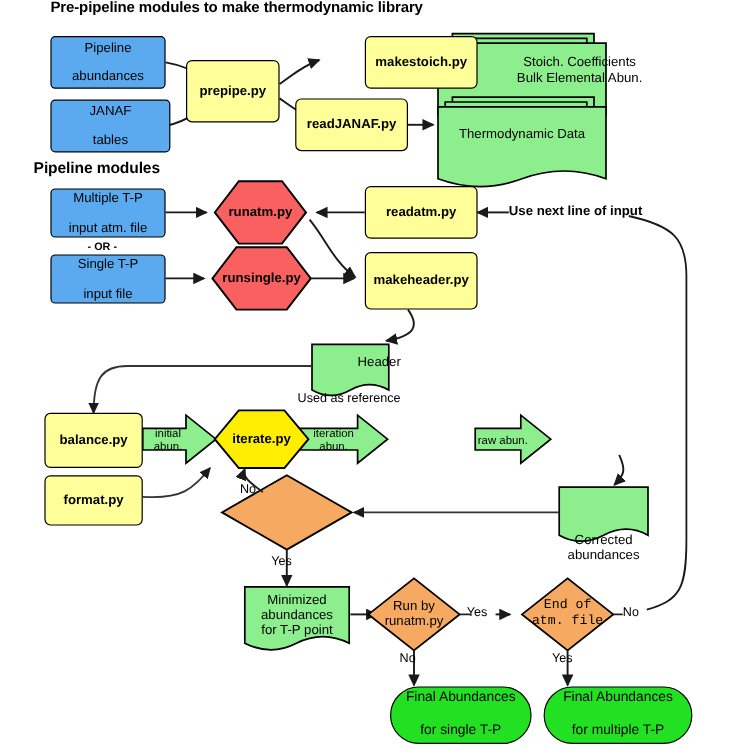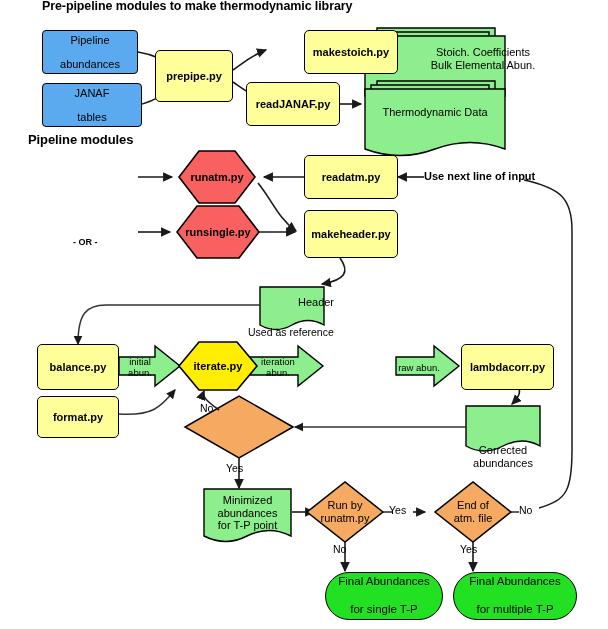--- a/index.html
+++ b/index.html
@@ -39,21 +39,21 @@
   .term{
     background:#22e022;border:1.6px solid #000;border-radius:26px;
     font-size:11.5px;line-height:1.2;
   }
   
   .blab{position:absolute;z-index:7;font-size:9.5px;display:flex;align-items:center;justify-content:center;
      text-align:center;pointer-events:none;}
   
   .ftext{position:absolute;font-size:10.5px;z-index:8;white-space:nowrap;}
   .ftext.bold{font-weight:bold;font-size:11px;}
-  .ftext.tiny{font-size:9px;font-weight:bold;margin-top:37px;}
+  .ftext.tiny{font-size:9px;font-weight:bold;}
 </style>
 </head>
 <body>
 
 <div id="stage">
 
   <svg id="wires" viewBox="0 0 608 629" xmlns="http://www.w3.org/2000/svg">
     <defs>
       <marker id="ah" markerWidth="7" markerHeight="7" refX="5.6" refY="3" orient="auto">
         <path d="M0,0 L6.4,3 L0,6 z" fill="#1a1a1a"></path>
@@ -197,21 +197,33 @@
   <div class="doclabel" style="left:365px;top:36px;width:140px;height:46px;padding-left:48px;">
     <span>
       <span>Stoich. Coefficients</span><br>
       <span>Bulk Elemental Abun.</span>
     </span>
   </div>
   <div class="doclabel" style="left:365px;top:89px;width:140px;height:46px;">
     <span>Thermodynamic Data</span>
   </div>
 
+  <div class="node card" style="left:42px;top:157px;width:96px;height:41px;">
+    <span>
+      <span>Multiple T-P</span><br>
+      <span>input atm. file</span>
+    </span>
+  </div>
   <div class="ftext tiny" style="left:73px;top:200px;">- OR -</div>
+  <div class="node card" style="left:42px;top:212px;width:96px;height:41px;">
+    <span>
+      <span>Single T-P</span><br>
+      <span>input file</span>
+    </span>
+  </div>
 
   <div class="hexlabel" style="left:159px;top:151px;width:116px;height:52px;">
     <span>runatm.py</span>
   </div>
   <div class="hexlabel" style="left:157px;top:206px;width:122px;height:52px;">
     <span>runsingle.py</span>
   </div>
 
   <div class="node proc" style="left:304px;top:155px;width:94px;height:44px;">
     <span>readatm.py</span>
@@ -225,23 +237,20 @@
   <div class="doclabel" style="left:260px;top:289px;width:64px;height:26px;padding-left:24px;">
     <span>Header</span>
   </div>
   <div class="ftext" style="left:248px;top:326px;">Used as reference</div>
 
   <div class="node proc" style="left:37px;top:344px;width:82px;height:46px;">
     <span>balance.py</span>
   </div>
   <div class="hexlabel" style="left:159px;top:342px;width:118px;height:48px;">
     <span>iterate.py</span>
-  </div>
-  <div class="node proc" style="left:461px;top:344px;width:93px;height:46px;">
-    <span>lambdacorr.py</span>
   </div>
   <div class="node proc" style="left:37px;top:396px;width:82px;height:42px;">
     <span>format.py</span>
   </div>
 
   <div class="blab" style="left:119px;top:357px;width:42px;height:20px;">
     <span>initial abun.</span>
   </div>
   <div class="blab" style="left:250px;top:357px;width:56px;height:20px;">
     <span>iteration abun.</span>
@@ -270,21 +279,21 @@
 
   <div class="dialabel" style="left:309px;top:496px;width:72px;height:32px;">
     <span>
       <span>Run by</span><br>
       <span>runatm.py</span>
     </span>
   </div>
   <div class="ftext" style="left:389px;top:504px;">Yes</div>
   <div class="ftext" style="left:333px;top:543px;">No</div>
 
-  <div class="dialabel" style="left:437px;top:496px;width:72px;height:32px;">
+  <div class="dialabel" style="left:437px;top:496px;width:72px;height:32px;font-family:Liberation Mono, monospace;">
     <span>
       <span>End of</span><br>
       <span>atm. file</span>
     </span>
   </div>
   <div class="ftext" style="left:519px;top:504px;">No</div>
   <div class="ftext" style="left:460px;top:543px;">Yes</div>
 
   <div class="node term" style="left:325px;top:572px;width:118px;height:48px;">
     <span>

